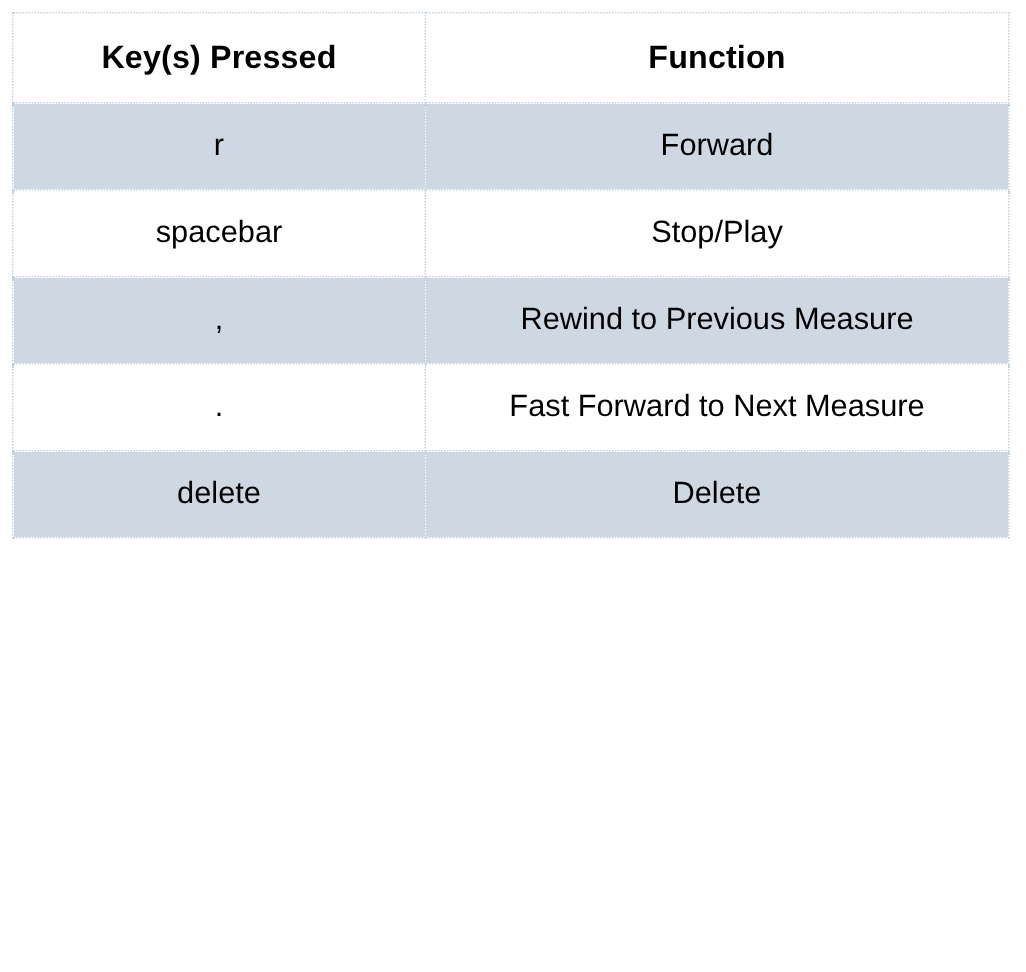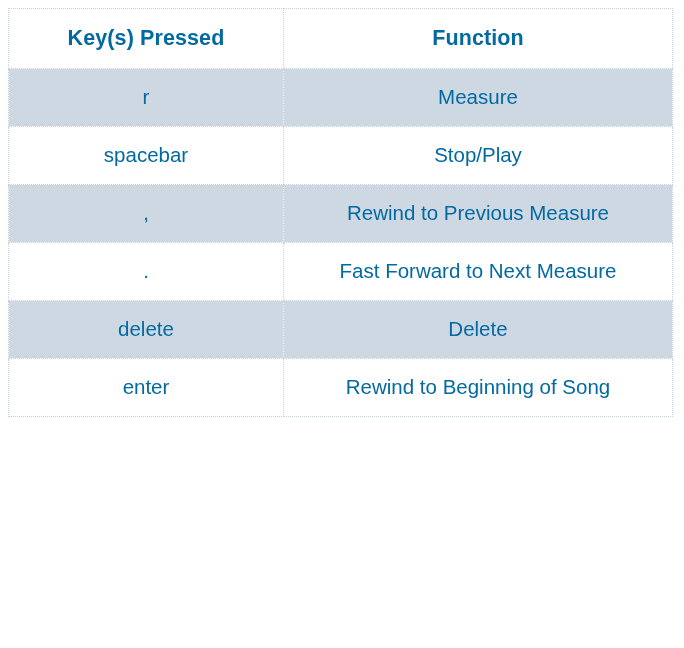--- a/index.html
+++ b/index.html
@@ -29,21 +29,21 @@
     table-layout: fixed;
   }
   table.shortcut-table col.key-col { width: 275px; }
   table.shortcut-table col.fn-col  { width: 389px; }
 
   table.shortcut-table th,
   table.shortcut-table td {
     border: 1px dotted #c3d2e0;
     text-align: center;
     vertical-align: middle;
-    color: #0369a1;
+    color: #000000;
     padding: 0;
     height: 57px;
     line-height: 1.2;
     overflow: hidden;
   }
   table.shortcut-table thead th {
     background: #ffffff;
     font-weight: bold;
     font-size: 21.5px;
     letter-spacing: 0.1px;
@@ -72,38 +72,34 @@
     </colgroup>
     <thead>
       <tr>
         <th>Key(s) Pressed</th>
         <th>Function</th>
       </tr>
     </thead>
     <tbody id="table-body">
         <tr class="shaded">
           <td>r</td>
-          <td>Measure</td>
+          <td>Forward</td>
         </tr>
         <tr class="plain">
           <td>spacebar</td>
           <td>Stop/Play</td>
         </tr>
         <tr class="shaded">
           <td>,</td>
           <td>Rewind to Previous Measure</td>
         </tr>
         <tr class="plain">
           <td>.</td>
           <td>Fast Forward to Next Measure</td>
         </tr>
         <tr class="shaded">
           <td>delete</td>
           <td>Delete</td>
         </tr>
-        <tr class="plain">
-          <td>enter</td>
-          <td>Rewind to Beginning of Song</td>
-        </tr>
       </tbody>
   </table>
 
 </div>
 
 </body></html>

